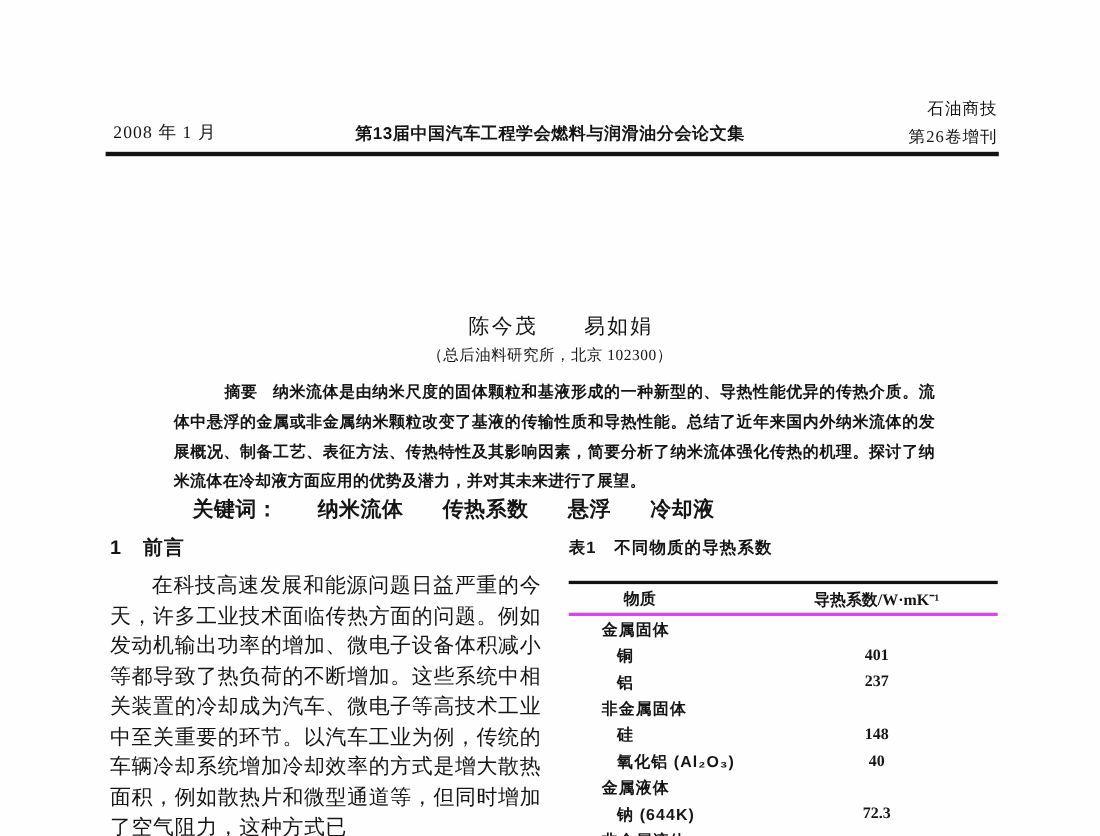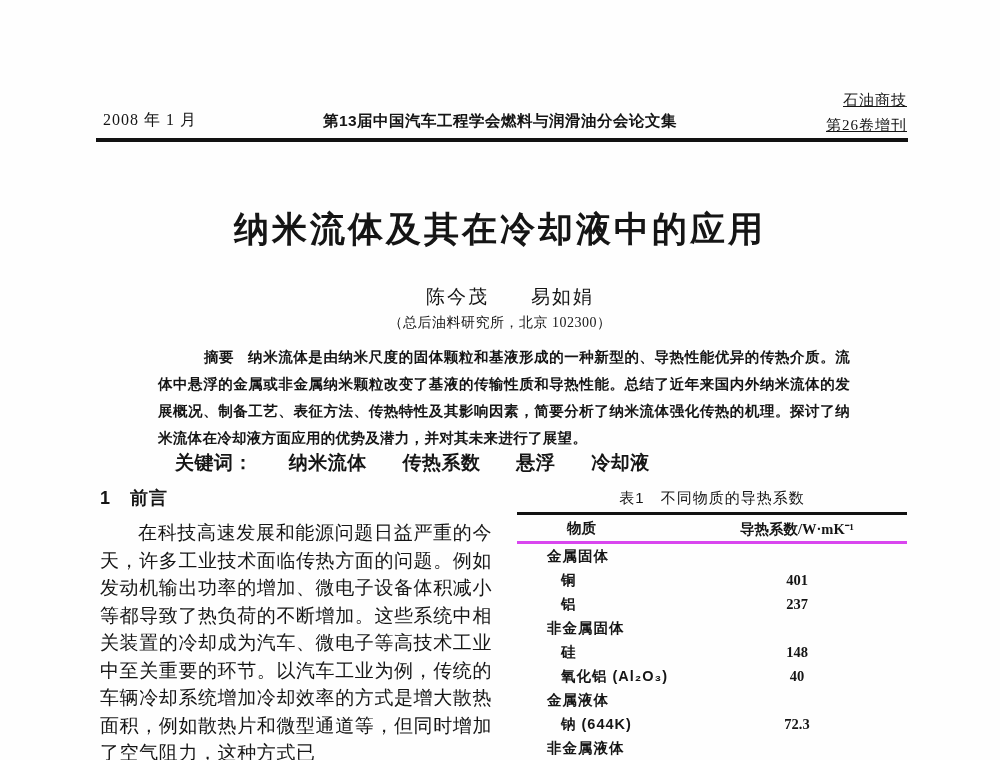--- a/index.html
+++ b/index.html
@@ -18,21 +18,21 @@
     font-size: 16px; letter-spacing: 1px;
   }
   .hdr-center {
     position: absolute; left: 0; right: 0; top: 111px;
     text-align: center;
     font-family: "Liberation Sans", sans-serif;
     font-weight: bold; font-size: 15.5px; letter-spacing: 0.5px;
   }
   .hdr-right {
     position: absolute; right: 93px; top: 88px;
-    text-align: right; line-height: 25px; font-size: 15px; letter-spacing: 1px; text-decoration: underline;
+    text-align: right; line-height: 25px; font-size: 15px; letter-spacing: 1px;
   }
   .top-rule {
     position: absolute; left: 96px; top: 138px;
     width: 812px; height: 4px; background: #121212;
   }
   
   .title {
     position: absolute; left: 0; right: 0; top: 206px;
     text-align: center;
     font-family: "Liberation Sans", sans-serif;
@@ -68,24 +68,23 @@
     font-weight: bold; font-size: 18px; letter-spacing: 1px;
   }
   .sec-para {
     margin-top: 9px;
     font-size: 19px; line-height: 27.5px; letter-spacing: 0.6px;
     text-align: justify; text-indent: 2em;
   }
   
   .col-right { position: absolute; left: 517px; top: 489px; width: 390px; }
   .tbl-title {
-    text-align: center;
     font-family: "Liberation Sans", sans-serif;
-    font-weight: normal; font-size: 15px; letter-spacing: 1px;
-    margin-bottom: 4px;
+    font-weight: bold; font-size: 15px; letter-spacing: 1px;
+    margin-bottom: 20px;
   }
   .tbl { border-top: 3px solid #121212; }
   .t-head {
     display: flex; align-items: center; height: 26px;
     border-bottom: 3px solid #d946ef;
     font-family: "Liberation Sans", sans-serif;
     font-weight: bold; font-size: 14.5px;
   }
   .t-head .t-sub { flex: 1; padding-left: 50px; }
   .t-row {
@@ -107,21 +106,20 @@
 <div class="page">
 
   <div class="hdr-date">2008 年 1 月</div>
   <div class="hdr-center">第13届中国汽车工程学会燃料与润滑油分会论文集</div>
   <div class="hdr-right">
     <div>石油商技</div>
     <div>第26卷增刊</div>
   </div>
   <div class="top-rule"></div>
 
-  <div class="title">纳米流体及其在冷却液中的应用</div>
   <div class="authors">陈今茂　　易如娟</div>
   <div class="affiliation">（总后油料研究所，北京 102300）</div>
 
   <div class="abstract">
     <span class="abs-label">摘要</span><span>纳米流体是由纳米尺度的固体颗粒和基液形成的一种新型的、导热性能优异的传热介质。流体中悬浮的金属或非金属纳米颗粒改变了基液的传输性质和导热性能。总结了近年来国内外纳米流体的发展概况、制备工艺、表征方法、传热特性及其影响因素，简要分析了纳米流体强化传热的机理。探讨了纳米流体在冷却液方面应用的优势及潜力，并对其未来进行了展望。</span>
   </div>
 
   <div class="keywords">
     <span class="kw kw-label">关键词：</span>
     <span class="kw">纳米流体</span>

